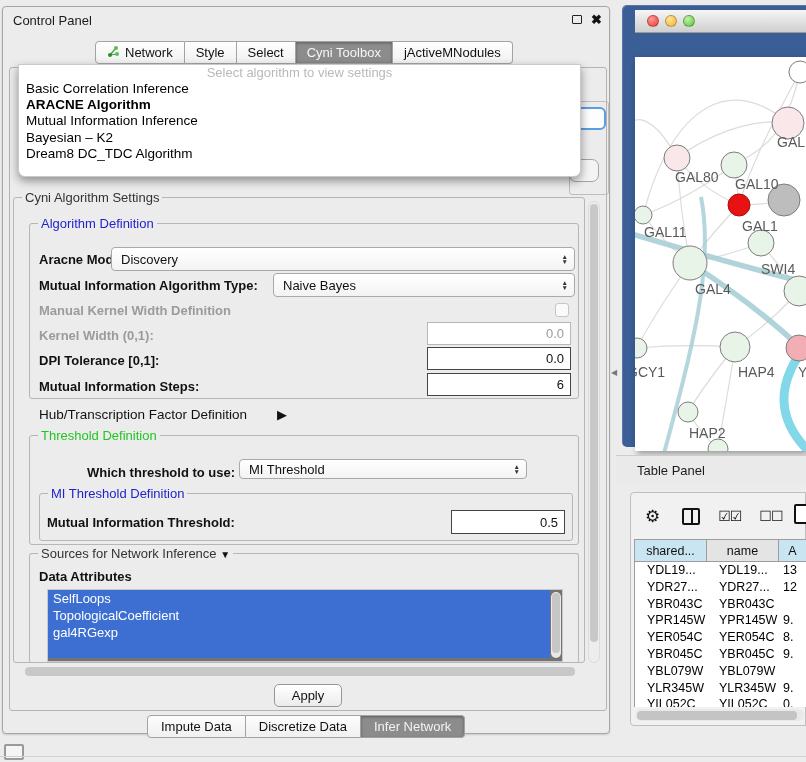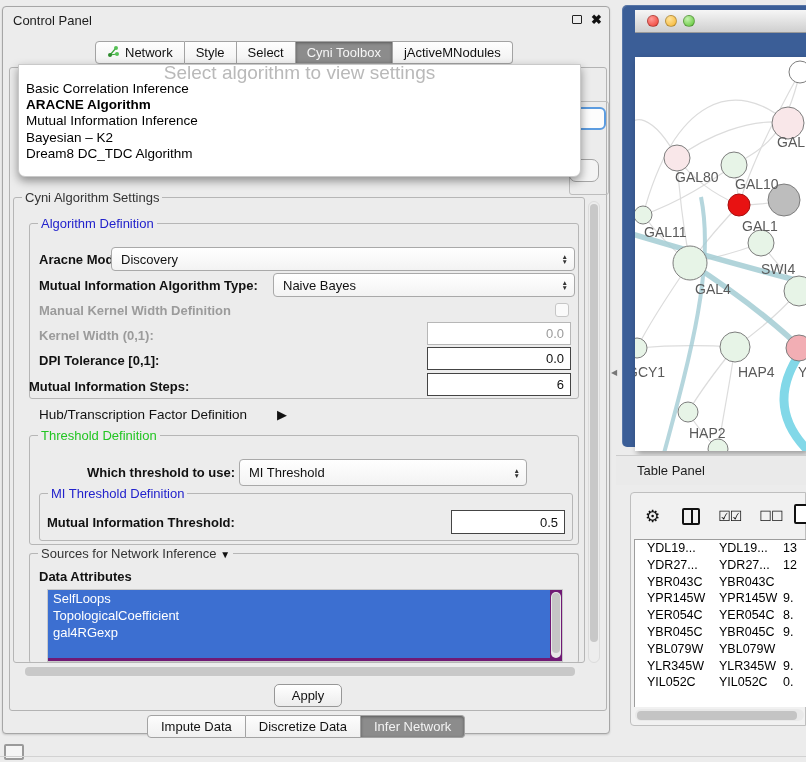--- a/index.html
+++ b/index.html
@@ -61,21 +61,21 @@
     display:flex; align-items:center; justify-content:flex-end; padding-right:6px; color:#111; }
   .tfield.dis { border:1px solid #b7b7b7; color:#9b9b9b; }
 
   .chk-dis { position:absolute; width:14px; height:14px; border:1.5px solid #c6c6c6;
     border-radius:3px; background:#fafafa; }
 
   .arrow-r { font-size:11px; color:#111; }
   .arrow-d { font-size:10px; color:#111; }
 
   
-  .attr-list { left:44px; top:582px; width:516px; height:73px; background:#701a75;
+  .attr-list { left:44px; top:582px; width:516px; height:73px; background:#737373;
     border:1px solid #c9c9c9; overflow:hidden; position:absolute; }
   .attr-item { height:17px; line-height:17px; padding-left:5px; font-size:13px;
     background:var(--selection-blue,#3c6fd1); color:#fff; margin-right:12px; }
   .attr-sb { position:absolute; right:1px; top:2px; width:10px; height:66px;
     background:#e8e8e8; border-radius:5px; }
   .attr-sb-thumb { position:absolute; left:1px; top:1px; width:8px; height:60px;
     background:#c6c6c6; border-radius:4px; }
 
   
   .v-sb { left:585px; top:194px; width:12px; height:462px; background:#ededed;
@@ -95,21 +95,21 @@
     background:linear-gradient(#fdfdfd,#f0f0f0); border:1px solid #a3a3a3; border-left:none; color:#111; }
   .btab:first-child { border-left:1px solid #a3a3a3; border-radius:4px 0 0 4px; }
   .btab:last-child { border-radius:0 4px 4px 0; }
   .btab.sel { background:var(--tab-sel,#8c8c8c); color:#f3f3f3;
     box-shadow:inset 0 1px 3px rgba(0,0,0,.35); }
 
   
   .popup { left:15px; top:57px; width:563px; height:113px; background:#fff;
     border:1px solid #c9c9c9; border-radius:0 0 7px 7px;
     box-shadow:0 4px 10px rgba(0,0,0,.4); z-index:50; }
-  .popup-prompt { height:16px; text-align:center; font-size:19px; color:#b9b9b9; line-height:15px; }
+  .popup-prompt { height:16px; text-align:center; font-size:13px; color:#b9b9b9; line-height:15px; }
   .popup-item { height:16.2px; line-height:16.2px; padding-left:7px; font-size:13.5px; color:#000; }
   .popup-item.bold { font-weight:bold; }
 
   
   .net-window { left:622px; top:5px; width:184px; height:442px;
     background:var(--frame-blue,#3b5e97); border-radius:5px 0 0 5px;
     box-shadow:inset 1px 1px 0 rgba(255,255,255,.15); }
   .net-titlebar { position:absolute; left:13px; top:5px; right:0; height:23px;
     background:linear-gradient(#f6f6f6,#cfcfcf); border-bottom:1px solid #999;
     display:flex; align-items:center; padding-left:12px; }
@@ -228,33 +228,33 @@
   <span class="flabel dis" style="left:36px;top:296px;">Manual Kernel Width Definition</span>
   <span class="chk-dis" style="left:552px;top:296px;"></span>
   <span class="flabel dis" style="left:36px;top:321px;">Kernel Width (0,1):</span>
   <div class="tfield dis" style="left:424px;top:315px;width:144px;height:23px;">
     <span>0.0</span>
   </div>
   <span class="flabel" style="left:36px;top:346px;">DPI Tolerance [0,1]:</span>
   <div class="tfield" style="left:424px;top:340px;width:144px;height:23px;">
     <span>0.0</span>
   </div>
-  <span class="flabel" style="left:26px;top:372px;">Mutual Information Steps:</span>
+  <span class="flabel" style="left:36px;top:372px;">Mutual Information Steps:</span>
   <div class="tfield" style="left:424px;top:366px;width:144px;height:23px;">
     <span>6</span>
   </div>
 
   <span class="flabel plain" style="left:36px;top:400px;font-size:13.5px;">Hub/Transcription Factor Definition</span>
   <span class="abs arrow-r" style="left:274px;top:400px;font-size:13px;">▶</span>
 
   <div class="group" style="left:26px;top:428px;width:550px;height:110px;">
     <span class="legend green">Threshold Definition</span>
   </div>
   <span class="flabel" style="left:84px;top:458px;">Which threshold to use:</span>
-  <div class="combo" style="left:236px;top:452px;width:288px;height:27px;">
+  <div class="combo" style="left:236px;top:452px;width:288px;height:20px;">
     <span>MI Threshold</span>
     <span class="stepper">
         <i>▲</i>
         <i>▼</i>
       </span>
   </div>
   <div class="group" style="left:36px;top:486px;width:534px;height:48px;">
     <span class="legend blue">MI Threshold Definition</span>
   </div>
   <span class="flabel" style="left:44px;top:508px;">Mutual Information Threshold:</span>
@@ -392,20 +392,25 @@
 
 <div class="abs table-card">
   <div class="tp-toolbar">
     <span class="gear">⚙</span>
     <span class="cols-ic"></span>
     <span class="chk-pair">☑☑</span>
     <span class="chk-pair">☐☐</span>
     <span class="doc-ic"></span>
   </div>
   <div class="tbl">
+    <div class="tbl-head" id="tbl-head">
+        <div class="th" style="width: 77px; background: rgb(201, 229, 242);">shared...</div>
+        <div class="th" style="width: 77px; background: rgb(228, 228, 228);">name</div>
+        <div class="th" style="width: 30px; background: rgb(201, 229, 242);">A</div>
+      </div>
     <div id="tbl-body">
         <div class="tbl-row">
           <div class="td" style="width: 77px;">YDL19...</div>
           <div class="td" style="width: 77px;">YDL19...</div>
           <div class="td" style="width: 30px; padding-left: 4px;">13</div>
         </div>
         <div class="tbl-row">
           <div class="td" style="width: 77px;">YDR27...</div>
           <div class="td" style="width: 77px;">YDR27...</div>
           <div class="td" style="width: 30px; padding-left: 4px;">12</div>

